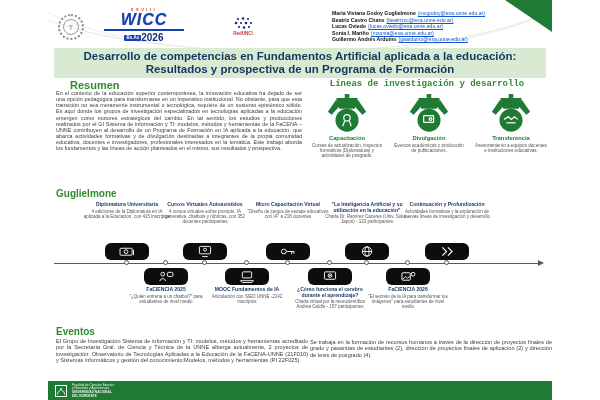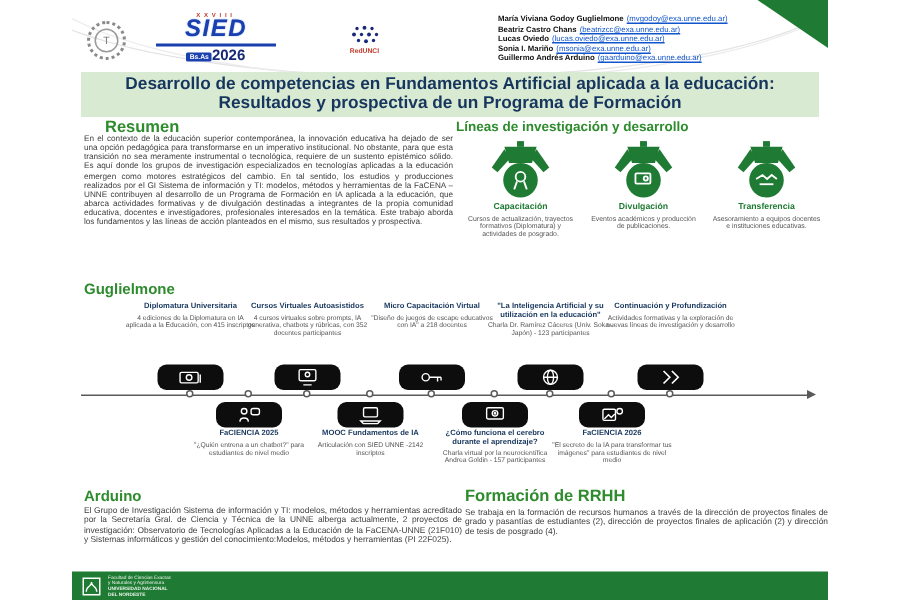--- a/index.html
+++ b/index.html
@@ -43,21 +43,21 @@
   .titlebar .t { font-size:11.5px; font-weight:bold; color:#17365d; text-align:center; line-height:13px; padding:0 10px; }
 
   .sec-h { position:absolute; color:#2e8b2e; font-weight:bold; }
   .body-txt { position:absolute; color:#3d3d3d; text-align:justify; }
 
   
   .h-resumen { left:8px; top:79px; font-size:11px;margin-left:14px; }
   .resumen-body { left:8px; top:90px; width:246px; font-size:5.45px; line-height:6.15px; }
 
   
-  .h-lineas { left:256px; top:79px; width:246px; font-size:9px; text-align:left; }
+  .h-lineas { left:256px; top:79px; width:246px; font-size:9px; text-align:center;font-family:Liberation Mono, monospace; }
   .lineas-row { position:absolute; left:258px; top:94px; width:246px; display:flex; }
   .linea-item { flex:1; text-align:center; padding:0 4px; }
   .linea-title { font-size:5.8px; font-weight:bold; color:#1f7a33; margin-top:1px; }
   .linea-desc { font-size:4.6px; line-height:5.2px; color:#555; margin-top:1.5px; }
 
   
   .h-resultados { left:8px; top:188px; font-size:10px; }
   .timeline { position:absolute; left:0; top:200px; width:504px; height:134px; }
   .tl-label-top { position:absolute; top:2px; width:88px; text-align:center; }
   .tl-label-bot { position:absolute; top:87px; width:84px; text-align:center; }
@@ -95,21 +95,21 @@
   <div class="swoosh s1"></div>
   <div class="swoosh s2"></div>
   <div class="corner-tri"></div>
 
   <div class="seal">
       <div class="inner">T</div>
     </div>
 
   <div class="wicc">
     <div class="wicc-roman">XXVIII</div>
-    <div class="wicc-word">SIED</div>
+    <div class="wicc-word">WICC</div>
     <div class="wicc-sub">
       <span class="wicc-loc">Bs.As</span>
       <span class="wicc-year">2026</span>
     </div>
   </div>
 
   <div class="redunci">
     <svg width="30" height="13" viewBox="0 0 30 13" style="margin:0 auto">
       <g fill="#1a2a7a">
         <circle cx="10" cy="2" r="1.1"></circle>
@@ -328,24 +328,23 @@
     <div class="tl-label-bot" style="left:240px">
         <div class="tl-title">¿Cómo funciona el cerebro durante el aprendizaje?</div>
         <div class="tl-desc">Charla virtual por la neurocientífica Andrea Goldin - 157 participantes</div>
       </div>
     <div class="tl-label-bot" style="left:318px">
         <div class="tl-title">FaCIENCIA 2026</div>
         <div class="tl-desc">"El secreto de la IA para transformar tus imágenes" para estudiantes de nivel medio</div>
       </div>
   </div>
 
-  <div class="sec-h h-contexto">Arduino</div>
+  <div class="sec-h h-contexto">Eventos</div>
   <div class="body-txt contexto-body">El Grupo de Investigación Sistema de información y TI: modelos, métodos y herramientas acreditado por la Secretaría Gral. de Ciencia y Técnica de la UNNE alberga actualmente, 2 proyectos de investigación: Observatorio de Tecnologías Aplicadas a la Educación de la FaCENA-UNNE (21F010) y Sistemas informáticos y gestión del conocimiento:Modelos, métodos y herramientas (PI 22F025).</div>
 
-  <div class="sec-h h-formacion">Formación de RRHH</div>
   <div class="body-txt formacion-body">Se trabaja en la formación de recursos humanos a través de la dirección de proyectos finales de grado y pasantías de estudiantes (2), dirección de proyectos finales de aplicación (2) y dirección de tesis de posgrado (4).</div>
 
   <div class="footer-bar">
     <div class="footer-logo">
       <svg width="10" height="10" viewBox="0 0 10 10">
           <path d="M1.5 8.5 C1.5 4 5 6 5 2 M8.5 8.5 C8.5 4 5 6 5 2" fill="none" stroke="#fff" stroke-width="0.9"></path>
         </svg>
     </div>
     <div class="footer-org">
       <div>Facultad de Ciencias Exactas</div>

